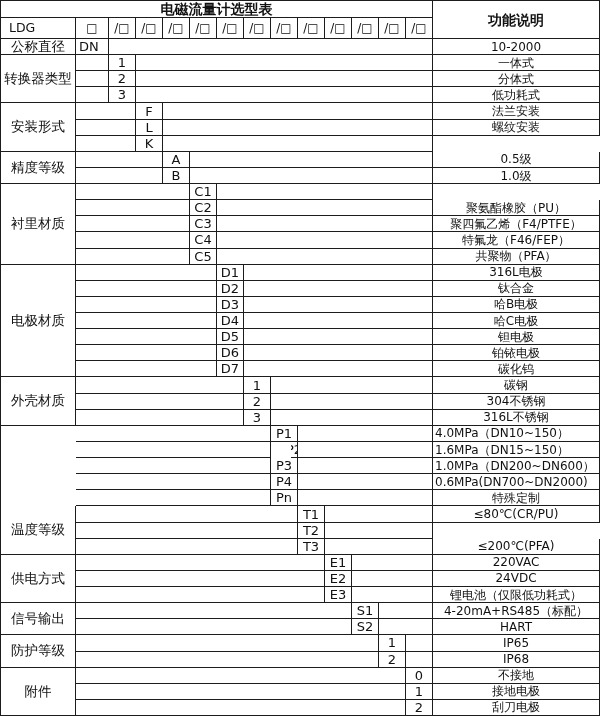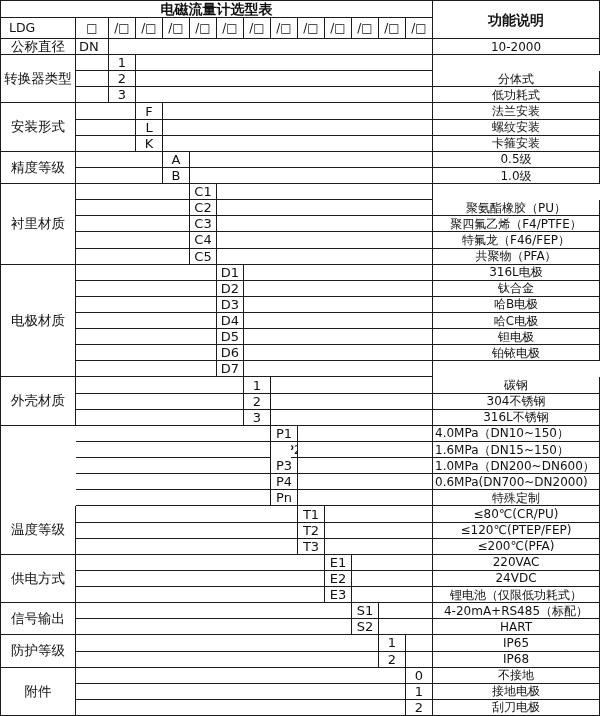--- a/index.html
+++ b/index.html
@@ -57,41 +57,41 @@
     <div class="cell code slot" style="grid-area: 2 / 13;">/□</div>
     <div class="cell code slot" style="grid-area: 2 / 14;">/□</div>
     <div class="cell label" style="grid-area: 3 / 1 / 4;">公称直径</div>
     <div class="cell code dn" style="grid-area: 3 / 2;">DN</div>
     <div class="cell empty" style="grid-area: 3 / 3 / auto / 15;"></div>
     <div class="cell desc" style="grid-area: 3 / 15;">10-2000</div>
     <div class="cell label" style="grid-area: 4 / 1 / 7;">转换器类型</div>
     <div class="cell empty" style="grid-area: 4 / 2 / auto / 3;"></div>
     <div class="cell code" style="grid-area: 4 / 3;">1</div>
     <div class="cell empty" style="grid-area: 4 / 4 / auto / 15;"></div>
+    <div class="cell desc" style="grid-area: 4 / 15;">一体式</div>
     <div class="cell empty" style="grid-area: 5 / 2 / auto / 3;"></div>
     <div class="cell code" style="grid-area: 5 / 3;">2</div>
     <div class="cell empty" style="grid-area: 5 / 4 / auto / 15;"></div>
     <div class="cell desc" style="grid-area: 5 / 15;">分体式</div>
     <div class="cell empty" style="grid-area: 6 / 2 / auto / 3;"></div>
     <div class="cell code" style="grid-area: 6 / 3;">3</div>
     <div class="cell empty" style="grid-area: 6 / 4 / auto / 15;"></div>
     <div class="cell desc" style="grid-area: 6 / 15;">低功耗式</div>
     <div class="cell label" style="grid-area: 7 / 1 / 10;">安装形式</div>
     <div class="cell empty" style="grid-area: 7 / 2 / auto / 4;"></div>
     <div class="cell code" style="grid-area: 7 / 4;">F</div>
     <div class="cell empty" style="grid-area: 7 / 5 / auto / 15;"></div>
     <div class="cell desc" style="grid-area: 7 / 15;">法兰安装</div>
     <div class="cell empty" style="grid-area: 8 / 2 / auto / 4;"></div>
     <div class="cell code" style="grid-area: 8 / 4;">L</div>
     <div class="cell empty" style="grid-area: 8 / 5 / auto / 15;"></div>
     <div class="cell desc" style="grid-area: 8 / 15;">螺纹安装</div>
     <div class="cell empty" style="grid-area: 9 / 2 / auto / 4;"></div>
     <div class="cell code" style="grid-area: 9 / 4;">K</div>
     <div class="cell empty" style="grid-area: 9 / 5 / auto / 15;"></div>
-    <div class="cell desc" style="grid-area: 9 / 15;">卡箍安装</div>
     <div class="cell label" style="grid-area: 10 / 1 / 12;">精度等级</div>
     <div class="cell empty" style="grid-area: 10 / 2 / auto / 5;"></div>
     <div class="cell code" style="grid-area: 10 / 5;">A</div>
     <div class="cell empty" style="grid-area: 10 / 6 / auto / 15;"></div>
     <div class="cell desc" style="grid-area: 10 / 15;">0.5级</div>
     <div class="cell empty" style="grid-area: 11 / 2 / auto / 5;"></div>
     <div class="cell code" style="grid-area: 11 / 5;">B</div>
     <div class="cell empty" style="grid-area: 11 / 6 / auto / 15;"></div>
     <div class="cell desc" style="grid-area: 11 / 15;">1.0级</div>
     <div class="cell label" style="grid-area: 12 / 1 / 17;">衬里材质</div>
@@ -135,20 +135,21 @@
     <div class="cell code" style="grid-area: 21 / 7;">D5</div>
     <div class="cell empty" style="grid-area: 21 / 8 / auto / 15;"></div>
     <div class="cell desc" style="grid-area: 21 / 15;">钽电极</div>
     <div class="cell empty" style="grid-area: 22 / 2 / auto / 7;"></div>
     <div class="cell code" style="grid-area: 22 / 7;">D6</div>
     <div class="cell empty" style="grid-area: 22 / 8 / auto / 15;"></div>
     <div class="cell desc" style="grid-area: 22 / 15;">铂铱电极</div>
     <div class="cell empty" style="grid-area: 23 / 2 / auto / 7;"></div>
     <div class="cell code" style="grid-area: 23 / 7;">D7</div>
     <div class="cell empty" style="grid-area: 23 / 8 / auto / 15;"></div>
+    <div class="cell desc" style="grid-area: 23 / 15;">碳化钨</div>
     <div class="cell label" style="grid-area: 24 / 1 / 27;">外壳材质</div>
     <div class="cell empty" style="grid-area: 24 / 2 / auto / 8;"></div>
     <div class="cell code" style="grid-area: 24 / 8;">1</div>
     <div class="cell empty" style="grid-area: 24 / 9 / auto / 15;"></div>
     <div class="cell desc" style="grid-area: 24 / 15;">碳钢</div>
     <div class="cell empty" style="grid-area: 25 / 2 / auto / 8;"></div>
     <div class="cell code" style="grid-area: 25 / 8;">2</div>
     <div class="cell empty" style="grid-area: 25 / 9 / auto / 15;"></div>
     <div class="cell desc" style="grid-area: 25 / 15;">304不锈钢</div>
     <div class="cell empty" style="grid-area: 26 / 2 / auto / 8;"></div>
@@ -176,21 +177,20 @@
     <div class="cell empty" style="grid-area: 31 / 10 / auto / 15;"></div>
     <div class="cell desc" style="grid-area: 31 / 15;">特殊定制</div>
     <div class="cell label" style="grid-area: 32 / 1 / 35;">温度等级</div>
     <div class="cell empty" style="grid-area: 32 / 2 / auto / 10;"></div>
     <div class="cell code" style="grid-area: 32 / 10;">T1</div>
     <div class="cell empty" style="grid-area: 32 / 11 / auto / 15;"></div>
     <div class="cell desc" style="grid-area: 32 / 15;">≤80℃(CR/PU)</div>
     <div class="cell empty" style="grid-area: 33 / 2 / auto / 10;"></div>
     <div class="cell code" style="grid-area: 33 / 10;">T2</div>
     <div class="cell empty" style="grid-area: 33 / 11 / auto / 15;"></div>
-    <div class="cell desc" style="grid-area: 33 / 15;">≤120℃(PTEP/FEP)</div>
     <div class="cell empty" style="grid-area: 34 / 2 / auto / 10;"></div>
     <div class="cell code" style="grid-area: 34 / 10;">T3</div>
     <div class="cell empty" style="grid-area: 34 / 11 / auto / 15;"></div>
     <div class="cell desc" style="grid-area: 34 / 15;">≤200℃(PFA)</div>
     <div class="cell label" style="grid-area: 35 / 1 / 38;">供电方式</div>
     <div class="cell empty" style="grid-area: 35 / 2 / auto / 11;"></div>
     <div class="cell code" style="grid-area: 35 / 11;">E1</div>
     <div class="cell empty" style="grid-area: 35 / 12 / auto / 15;"></div>
     <div class="cell desc" style="grid-area: 35 / 15;">220VAC</div>
     <div class="cell empty" style="grid-area: 36 / 2 / auto / 11;"></div>

